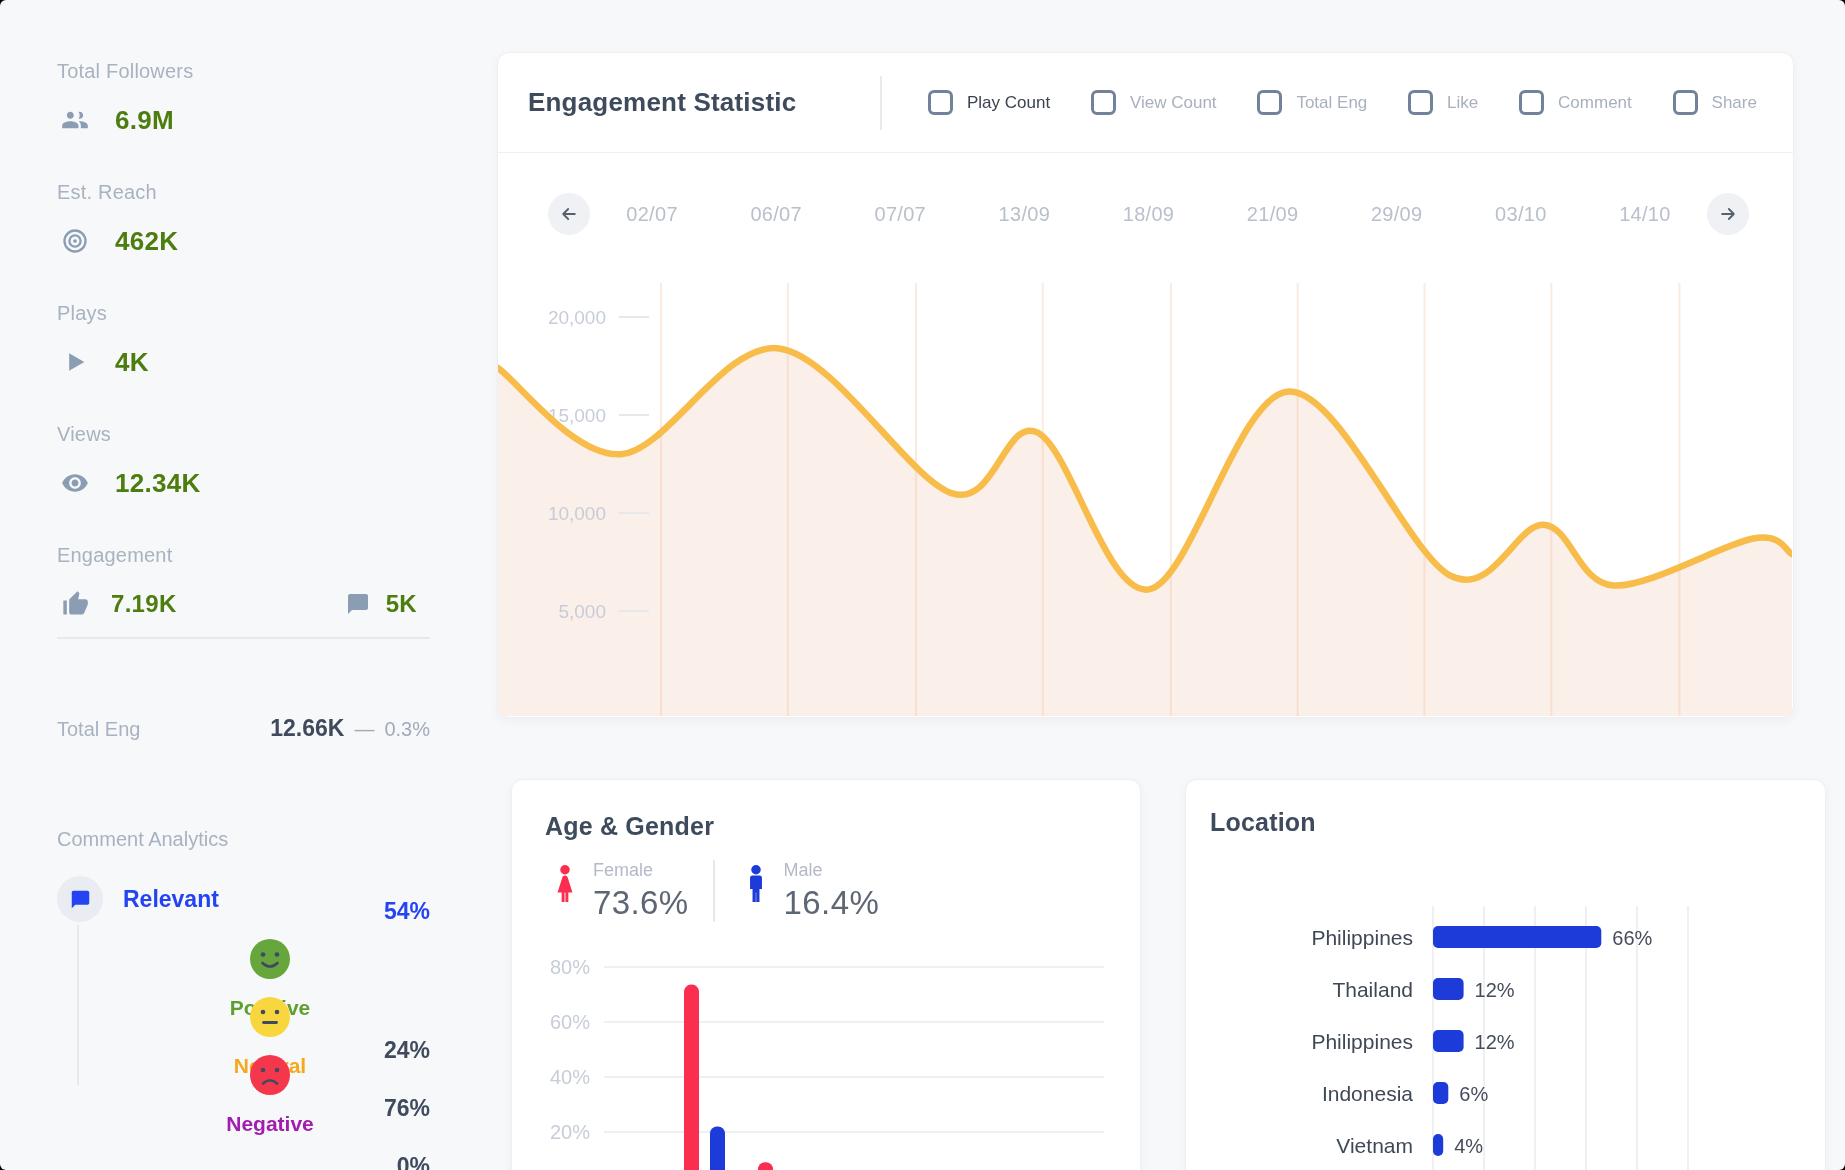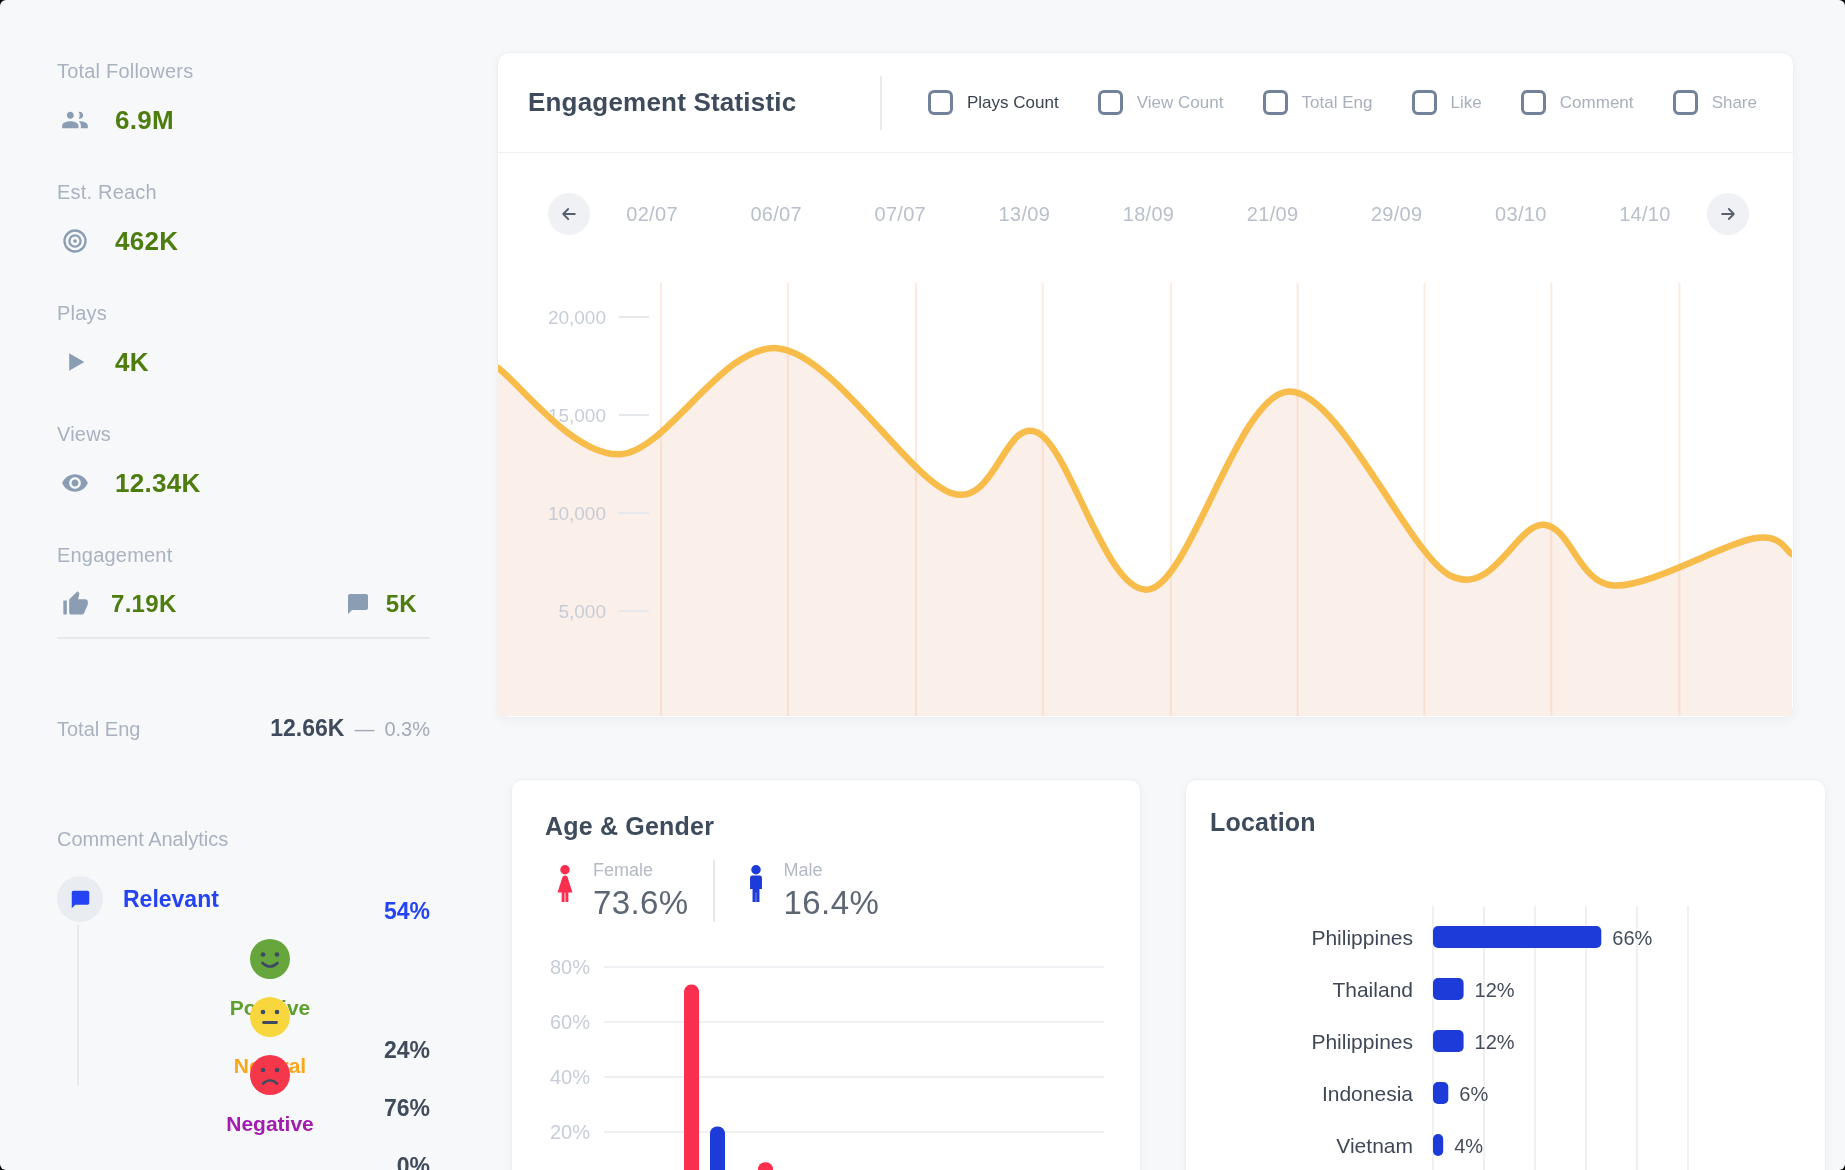--- a/index.html
+++ b/index.html
@@ -216,21 +216,21 @@
     </div>
   </div>
 
   <div class="card" id="engagement-card">
     <div class="eng-header">
       <div class="eng-title">Engagement Statistic</div>
       <div class="header-divider"></div>
       <div class="cb-row">
         <label class="cb">
           <span class="cb-box"></span>
-          <span class="cb-label em">Plays Count</span>
+          <span class="cb-label em">Play Count</span>
         </label>
         <label class="cb">
           <span class="cb-box"></span>
           <span class="cb-label">View Count</span>
         </label>
         <label class="cb">
           <span class="cb-box"></span>
           <span class="cb-label">Total Eng</span>
         </label>
         <label class="cb">

